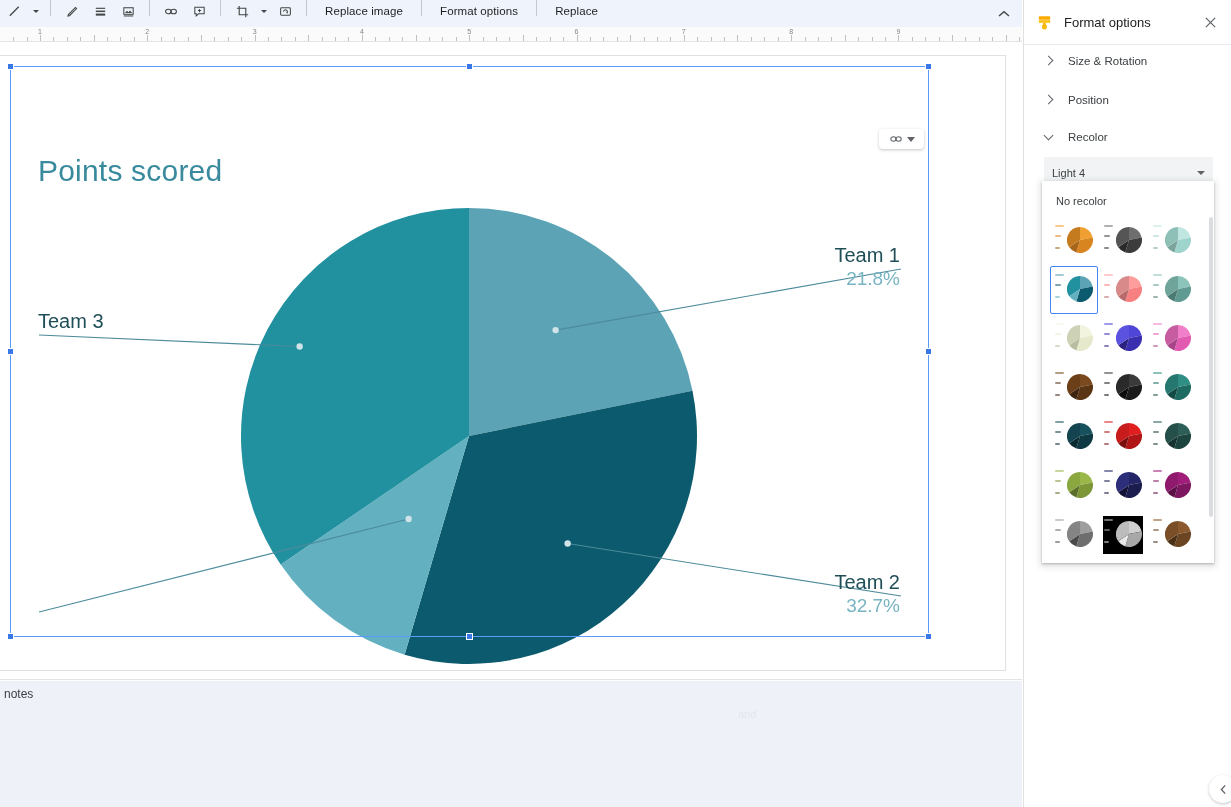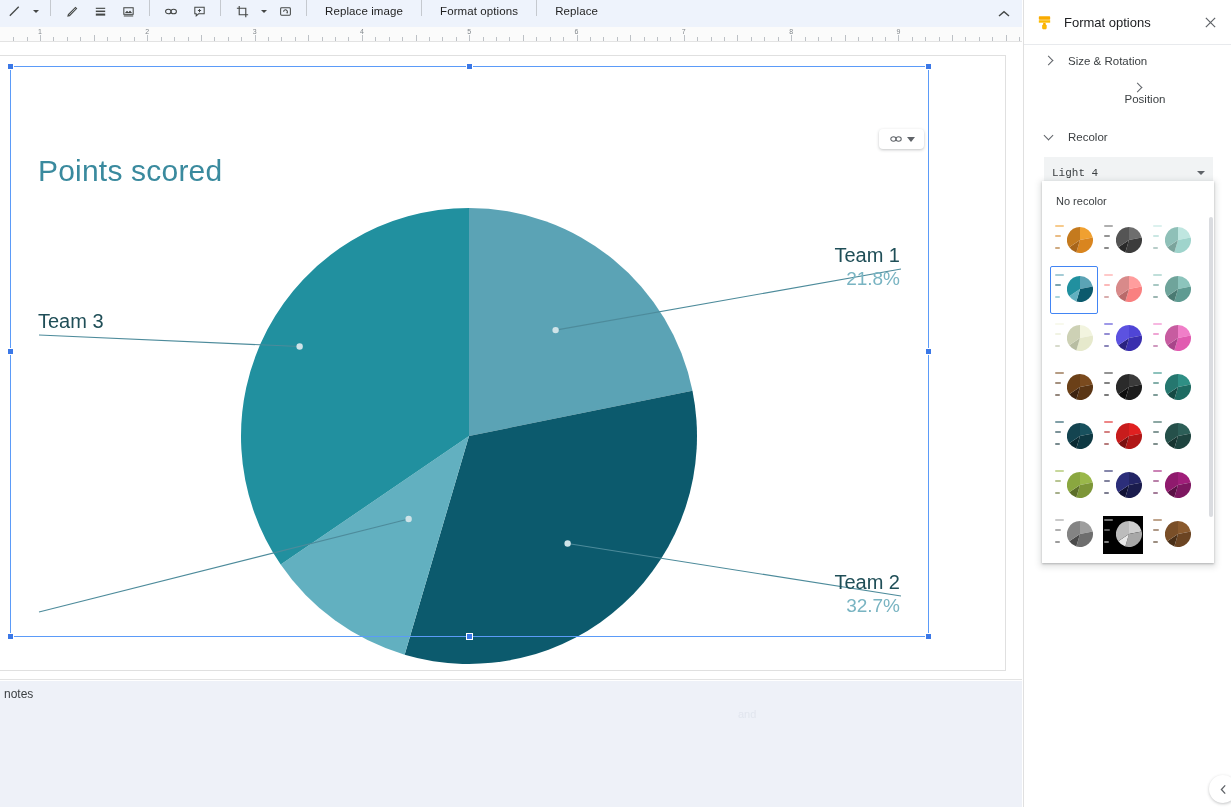--- a/index.html
+++ b/index.html
@@ -179,21 +179,21 @@
     content: ""; position: absolute; left: 1px; top: 0px;
     width: 6px; height: 6px;
     border-right: 1.6px solid #5f6368; border-bottom: 1.6px solid #5f6368;
     transform: rotate(45deg);
   }
 
   
   .recolor-select {
     position: absolute; left: 1044px; top: 157px;
     width: 169px; height: 24px; background: #f1f3f4;
-    display: flex; align-items: center; padding: 16px 8px; font-family: Liberation Mono, monospace;
+    display: flex; align-items: center; padding: 16px 8px;
   }
   .recolor-select .val { font-size: 11px; color: #3c4043; flex: 1; }
   .recolor-select .tri {
     width: 0; height: 0;
     border-left: 4px solid transparent;
     border-right: 4px solid transparent;
     border-top: 4.5px solid #5f6368;
   }
 
   
@@ -486,21 +486,21 @@
             <path d="M2 2l10 10M12 2L2 12" stroke="#5f6368" stroke-width="1.3"></path>
           </svg>
       </div>
     </div>
     <div class="panel-sep" style="top:44px;"></div>
 
     <div class="acc-row" style="top:44px;">
       <span class="chev-r"></span>
       <span class="acc-label">Size &amp; Rotation</span>
     </div>
-    <div class="acc-row" style="top:83px;flex-direction:column;">
+    <div class="acc-row" style="top:83px;">
       <span class="chev-r"></span>
       <span class="acc-label">Position</span>
     </div>
     <div class="acc-row" style="top:120px;">
       <span class="chev-d"></span>
       <span class="acc-label">Recolor</span>
     </div>
   </div>
 
   <div class="recolor-select">

